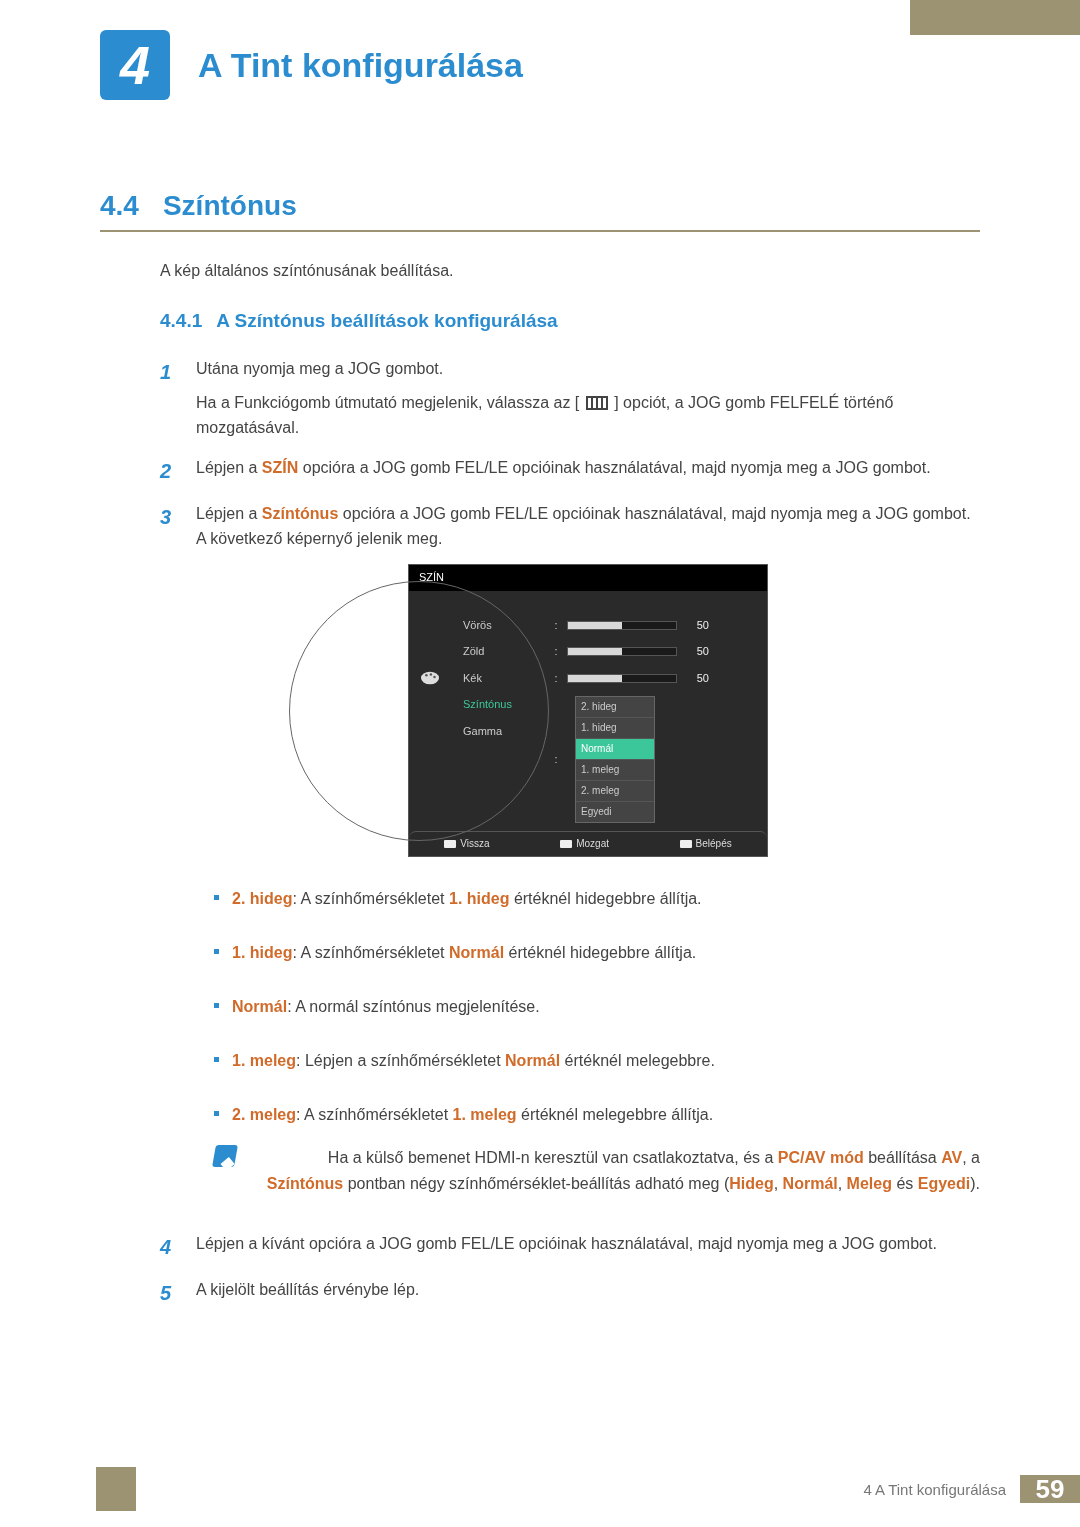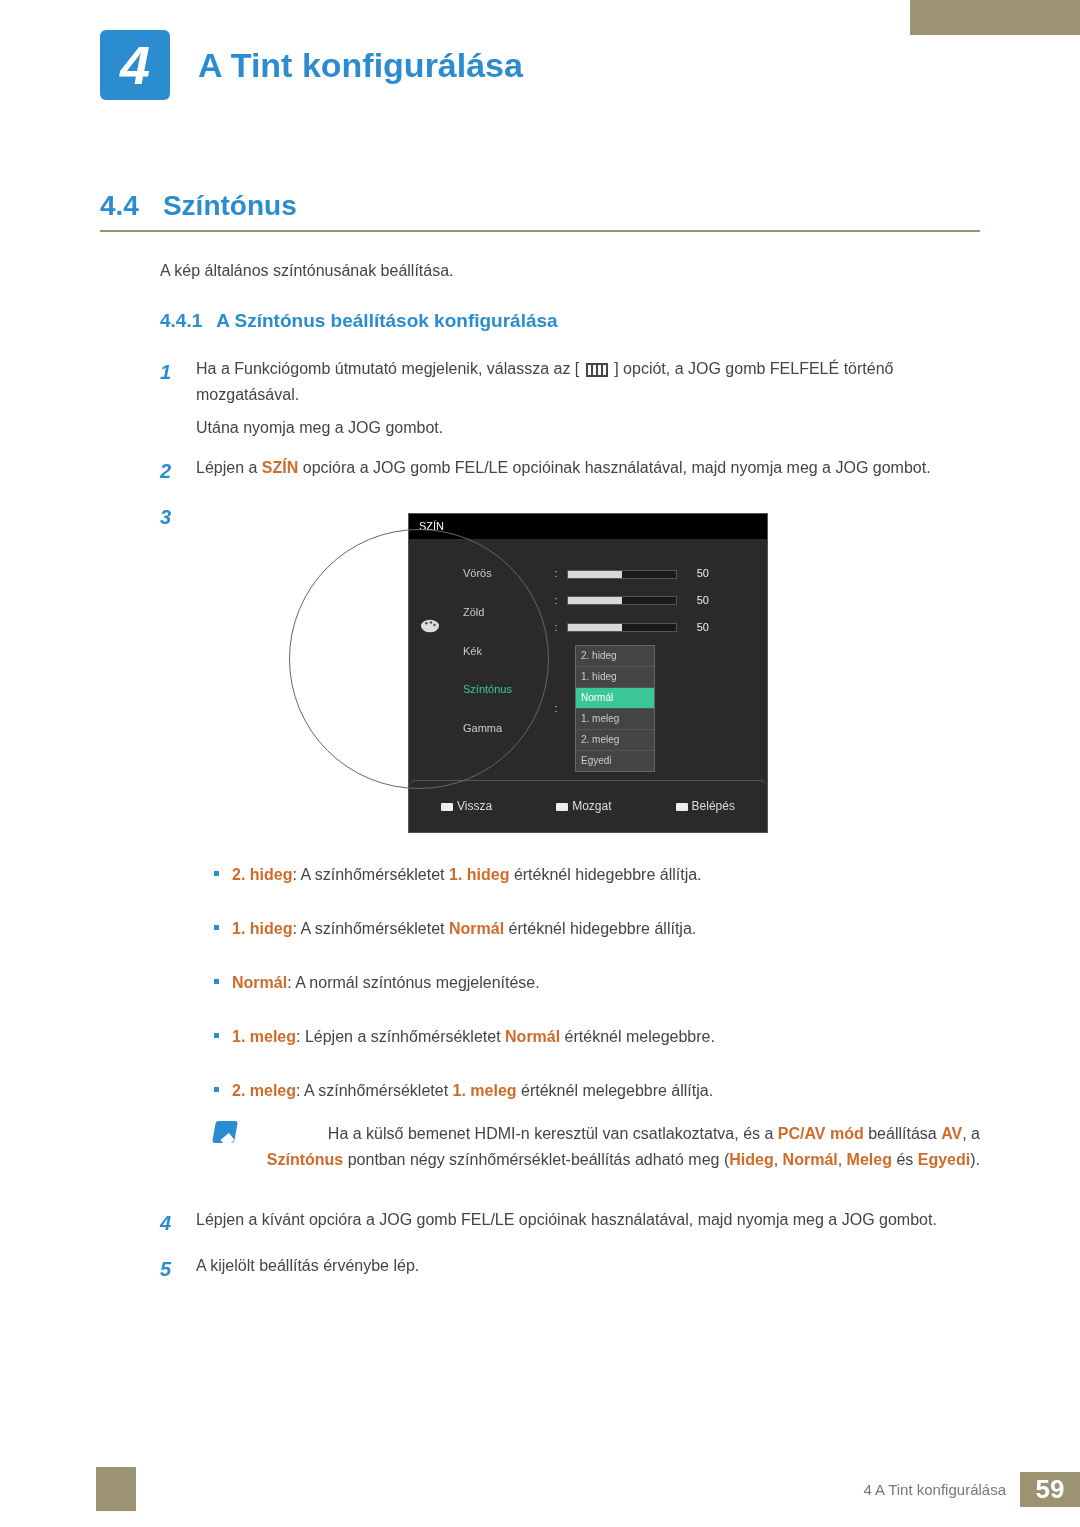--- a/index.html
+++ b/index.html
@@ -100,21 +100,21 @@
     border-radius: 50%;
     pointer-events:none;
   }
   .osd-icon {
     position:absolute; left:10px; top:78px;
     width:22px; height:18px;
   }
   .osd-left {
     margin-left: 46px;
     width: 90px;
-    display:flex; flex-direction:column; gap:21px;
+    display:flex; flex-direction:column; gap:9px;
     padding-top: 14px;
   }
   .osd-left .active { color:#3cc79a; }
   .osd-right {
     flex:1;
     padding-top: 14px;
     display:flex; flex-direction:column; gap:9px;
   }
   .slider-row { display:flex; align-items:center; gap:8px; }
   .slider-row .colon { width:6px; text-align:center; }
@@ -137,22 +137,22 @@
     width: 80px;
     font-size:10px;
     display:flex; flex-direction:column;
   }
   .dropdown div { padding: 2px 5px; border-top:1px solid #555; }
   .dropdown div:first-child { border-top:none; }
   .dropdown .sel { background:#3cc79a; color:#fff; }
   .osd-footer {
     display:flex; justify-content:space-around;
     border-top:1px solid #555;
-    padding:16px 0;
-    font-size:12px;
+    padding:4px 0;
+    font-size:10px;
     color:#ddd;
     border-radius:7px;
   }
   .osd-footer span { display:flex; align-items:center; gap:4px; }
   .fkey {
     display:inline-block; width:12px; height:8px;
     background:#eee; border-radius:1px;
   }
 
   .bullets { margin-left: 18px; }
@@ -195,21 +195,21 @@
   }
   .footer-bar {
     width:40px; height:44px; background:#9c9373;
     position:absolute; left:96px; bottom:0;
   }
   .footer-title {
     color:#777; font-size:15px;
     padding-right:14px;
   }
   .footer-page {
-    width:60px; height:35px; background:#9c9373;
+    width:60px; height:28px; background:#9c9373;
     color:#fff; font-size:26px; font-weight:bold;
     display:flex; align-items:center; justify-content:center;
   }
 </style>
 </head>
 <body>
 
 <div class="topbar"></div>
 
 <div class="page">
@@ -231,46 +231,49 @@
     <div class="subsec">
       <span>4.4.1</span>
       <span>A Színtónus beállítások konfigurálása</span>
     </div>
 
     <div class="steps">
 
       <div class="step">
         <div class="step-num">1</div>
         <div class="step-body">
+          <p>Utána nyomja meg a JOG gombot.</p>
           <p>
             <span>Ha a Funkciógomb útmutató megjelenik, válassza az [</span>
             <span class="icon-grid">
                 <span></span>
                 <span></span>
                 <span></span>
                 <span></span>
               </span>
             <span>] opciót, a JOG gomb FELFELÉ történő mozgatásával.</span>
           </p>
-          <p>Utána nyomja meg a JOG gombot.</p>
         </div>
       </div>
 
       <div class="step">
         <div class="step-num">2</div>
         <div class="step-body">
           <p>
             <span>Lépjen a </span><span class="hl">SZÍN</span><span> opcióra a JOG gomb FEL/LE opcióinak használatával, majd nyomja meg a JOG gombot.</span>
           </p>
         </div>
       </div>
 
       <div class="step">
         <div class="step-num">3</div>
         <div class="step-body">
+          <p>
+            <span>Lépjen a </span><span class="hl">Színtónus</span><span> opcióra a JOG gomb FEL/LE opcióinak használatával, majd nyomja meg a JOG gombot. A következő képernyő jelenik meg.</span>
+          </p>
 
           <div class="osd-wrap">
             <div class="osd">
               <div class="osd-header">SZÍN</div>
               <div class="osd-body">
                 <div class="arc"></div>
                 <svg class="osd-icon" viewBox="0 0 24 20">
                     <ellipse cx="12" cy="10" rx="10" ry="7" fill="#ddd"></ellipse>
                     <circle cx="8" cy="7" r="1.4" fill="#555"></circle>
                     <circle cx="13" cy="6" r="1.4" fill="#555"></circle>

